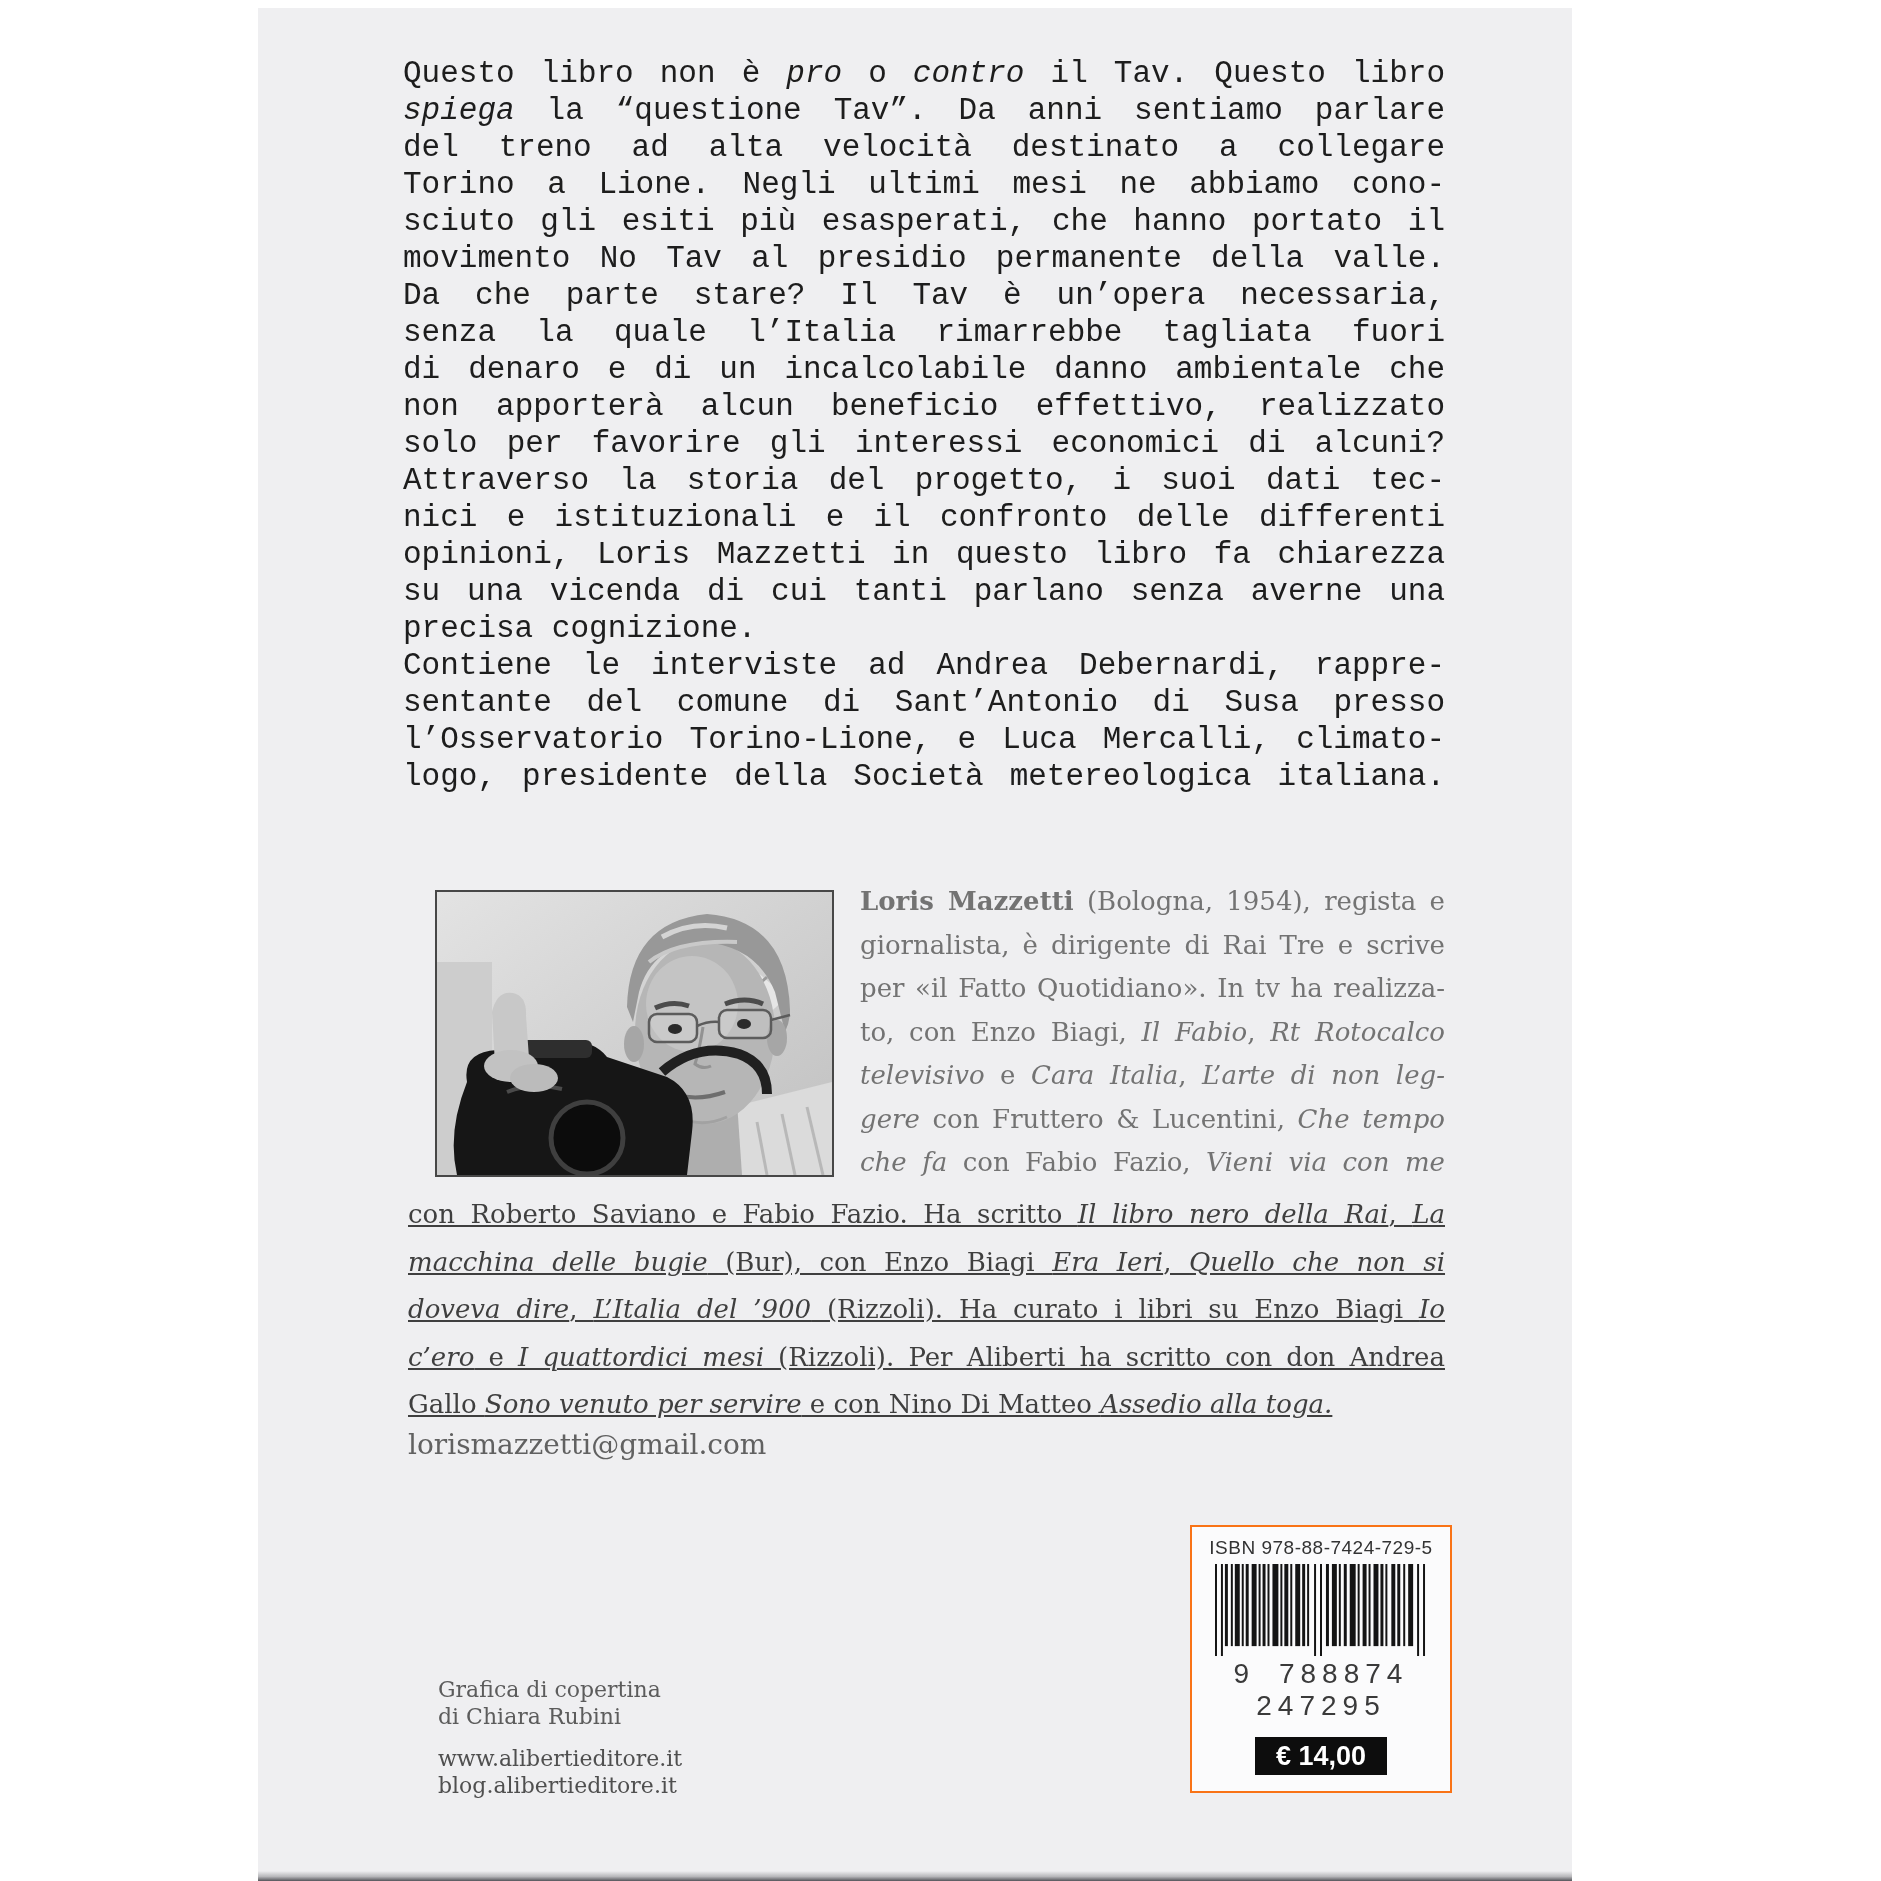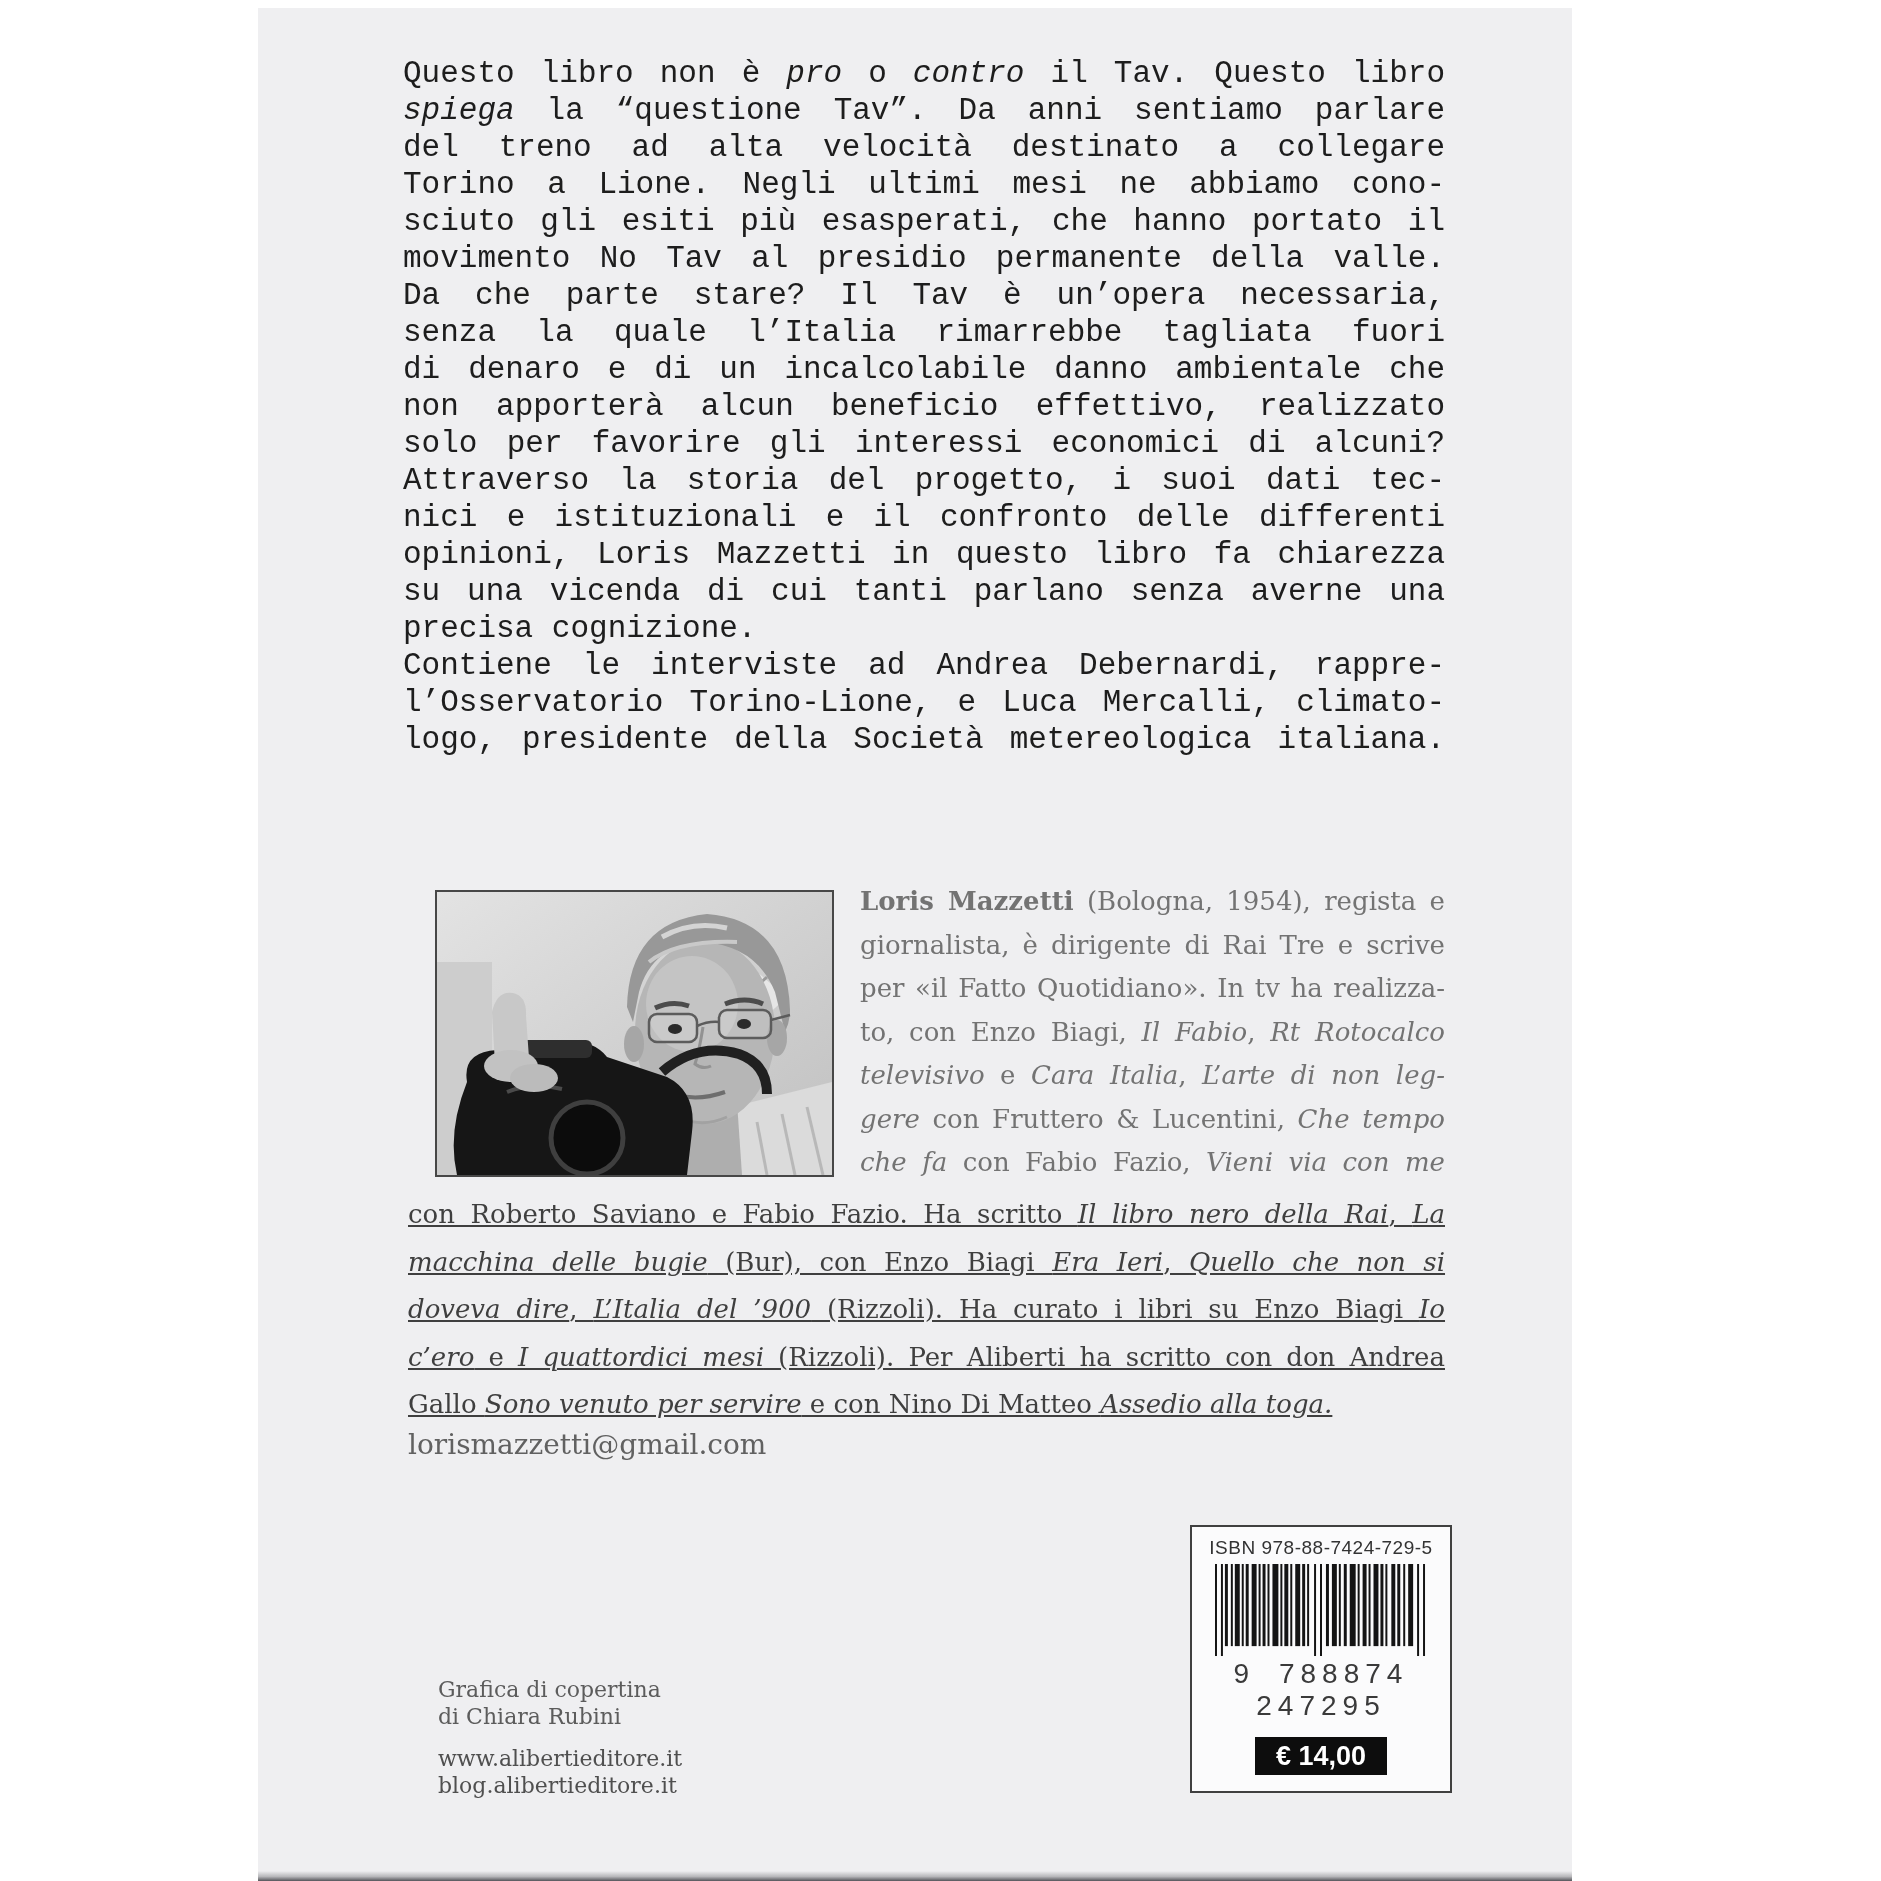--- a/index.html
+++ b/index.html
@@ -24,21 +24,21 @@
   .bio-col{position:absolute;left:602px;top:872px;width:585px;
            font-size:26px;line-height:43.5px;color:#737373;}
   .bio-full{position:absolute;left:150px;top:1183px;width:1037px;
             font-size:26px;line-height:47.5px;color:#3f3f3f;text-decoration:underline;}
   .email{position:absolute;left:150px;top:1420px;font-size:28px;line-height:34px;color:#616161;}
 
   .credits{position:absolute;left:180px;top:1668px;font-size:22px;line-height:27px;color:#5c5c5c;}
   .links{position:absolute;left:180px;top:1737px;font-size:22px;line-height:27px;color:#4f4f4f;}
 
   .barcode-box{position:absolute;left:932px;top:1517px;width:258px;height:264px;
-               background:#fbfbfc;border:2px solid #404040;
+               background:#fbfbfc;border:2px solid #f97316;
                font-family:"Liberation Sans","DejaVu Sans",sans-serif;}
   .isbn{margin-top:10px;text-align:center;font-size:19px;letter-spacing:.5px;color:#333333;}
   .bars{display:block;margin:5px auto 0;width:212px;height:93px;}
   .digits{margin-top:1px;text-align:center;font-size:28px;color:#3a3a3a;
           letter-spacing:6px;word-spacing:10px;}
   .price{position:absolute;left:50%;bottom:16px;transform:translateX(-50%);
          width:132px;height:38px;line-height:38px;background:#0d0d0d;color:#ffffff;
          text-align:center;font-size:27px;font-weight:bold;}
 
   .bottom-shadow{position:absolute;left:0;bottom:0;width:100%;height:10px;
@@ -62,20 +62,21 @@
         <div class="tline"><span>senza la quale l’Italia rimarrebbe tagliata fuori</span></div>
         <div class="tline"><span>di denaro e di un incalcolabile danno ambientale che</span></div>
         <div class="tline"><span>non apporterà alcun beneficio effettivo, realizzato</span></div>
         <div class="tline"><span>solo per favorire gli interessi economici di alcuni?</span></div>
         <div class="tline"><span>Attraverso la storia del progetto, i suoi dati tec-</span></div>
         <div class="tline"><span>nici e istituzionali e il confronto delle differenti</span></div>
         <div class="tline"><span>opinioni, Loris Mazzetti in questo libro fa chiarezza</span></div>
         <div class="tline"><span>su una vicenda di cui tanti parlano senza averne una</span></div>
         <div class="tline nj"><span>precisa cognizione.</span></div>
         <div class="tline"><span>Contiene le interviste ad Andrea Debernardi, rappre-</span></div>
+        <div class="tline"><span>sentante del comune di Sant’Antonio di Susa presso</span></div>
         <div class="tline"><span>l’Osservatorio Torino-Lione, e Luca Mercalli, climato-</span></div>
         <div class="tline"><span>logo, presidente della Società metereologica italiana.</span></div>
       </div>
 
     <div class="photo">
       <svg viewBox="0 0 395 283" preserveAspectRatio="none">
         <defs>
           <linearGradient id="pbg" x1="0" y1="0" x2="1" y2="1">
             <stop offset="0" stop-color="#e3e3e3"></stop>
               <stop offset="1" stop-color="#c0c0c0"></stop>

